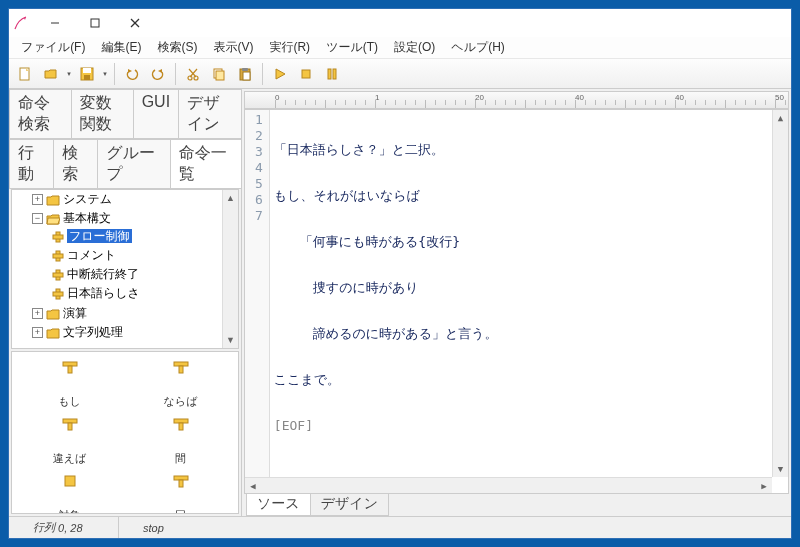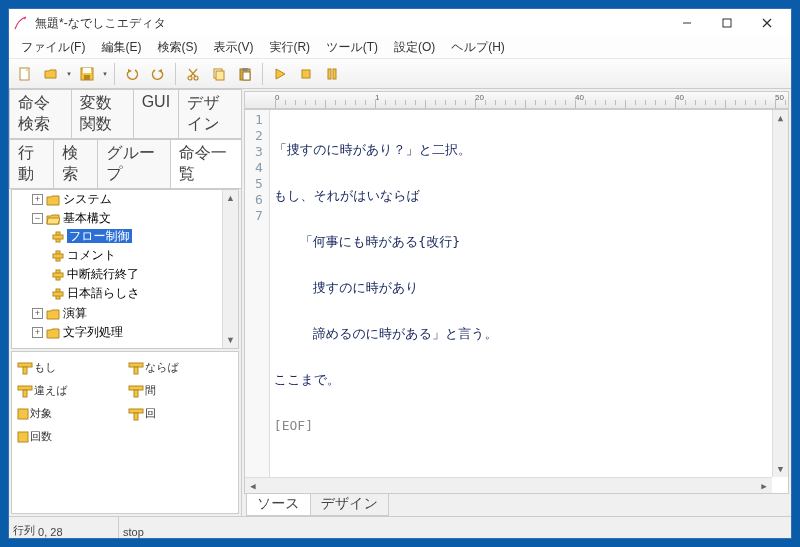--- a/index.html
+++ b/index.html
@@ -24,21 +24,21 @@
 .tree { flex: 0 0 160px; background: #fff; border: 1px solid #ccc; margin: 0px 2px 2px 2px; overflow: auto; position: relative; }
 .tree-sb { position: absolute; right: 0; top: 0; bottom: 0; width: 16px; background: #f0f0f0; border-left: 1px solid #ddd; }
 .tree-sb-btn { height: 16px; display:flex; align-items:center; justify-content:center; color:#666; font-size:9px; }
 .tree ul { list-style: none; padding-left: 20px; }
 .tree li { padding: 1px 0; white-space: nowrap; }
 .texpander { display: inline-block; width: 11px; height: 11px; border: 1px solid #888; text-align: center; line-height: 9px; font-size: 9px; margin-right: 3px; background: #fff; color: #555; vertical-align: middle; }
 .ticon { display: inline-block; vertical-align: middle; margin-right: 3px; }
 .tlabel { vertical-align: middle; }
 .tlabel.selected { background: #2a6ed6; color: #fff; padding: 0 2px; }
 .palette { flex: 1; background: #fff; border: 1px solid #ccc; margin: 0 2px 2px 2px; overflow: auto; padding: 8px 4px; display: grid; grid-template-columns: 1fr 1fr; gap: 8px 4px; align-content: start; }
-.palitem { display: flex; flex-direction: row; align-items: center; gap: 0; }
+.palitem { display: flex; flex-direction: column; align-items: center; gap: 20px; }
 .palitem .lbl { font-size: 11px; color: #333; }
 .rightpanel { flex: 1; display: flex; flex-direction: column; background: #f0f0f0; }
 .ruler { height: 18px; background: linear-gradient(#fafafa,#eaeaea); border: 1px solid #ccc; margin: 2px 2px 0 2px; position: relative; overflow: hidden; font-size: 8px; color: #666; }
 .ruler .tick { position: absolute; top: 0; height: 100%; width: 1px; border-left: 1px solid #bbb; }
 .ruler .tnum { position: absolute; top: 1px; font-size: 8px; }
 .editor { flex: 1; background: #fff; border: 1px solid #ccc; margin: 0 2px 2px 2px; display: flex; font-family: "MS Gothic", monospace; font-size: 13px; position: relative; overflow: hidden; }
 .gutter { background: #f8f8f8; color: #8b9bad; text-align: right; padding: 2px 6px 0 10px; border-right: 1px solid #ddd; user-select: none; }
 .gutter div { height: 16px; line-height: 16px; }
 .code { padding: 2px 4px 0 4px; color: #1a2a60; white-space: pre; }
 .code .ln { height: 16px; line-height: 16px; }
@@ -47,37 +47,36 @@
 .code .eof { color: #888; }
 .ed-hscroll { position: absolute; left: 0; right: 16px; bottom: 0; height: 16px; background: #f0f0f0; border-top: 1px solid #ddd; display: flex; }
 .ed-hscroll .btn { width: 16px; display:flex; align-items:center; justify-content:center; color:#666; font-size:9px; }
 .ed-hscroll .track { flex:1; }
 .ed-vscroll { position: absolute; right: 0; top: 0; bottom: 16px; width: 16px; background: #f0f0f0; border-left: 1px solid #ddd; }
 .ed-vscroll .btn { height:16px; display:flex; align-items:center; justify-content:center; color:#666; font-size:9px; }
 .bottomtabs { height: 20px; display: flex; align-items: flex-end; padding-left: 4px; }
 .btab { padding: 2px 10px; font-size: 14px; background: #f0f0f0; border: 1px solid #ccc; border-top: none; margin-right: -1px; color: #444; }
 .btab.active { background: #fff; }
 .statusbar { height: 22px; background: #f0f0f0; border-top: 1px solid #ccc; display: flex; align-items: center; font-size: 11px; color: #444; }
-.statusbar .cell { padding: 0 4px; border-right: 1px solid #ccc; height: 100%; display: flex; align-items: flex-end; }
+.statusbar .cell { padding: 0 24px; border-right: 1px solid #ccc; height: 100%; display: flex; align-items: center; font-style: italic; }
 .statusbar .cell:last-child { border-right: none; }
 svg { display: block; }
 </style>
 </head>
 <body>
 
 <div class="window">
 
   <div class="titlebar">
     <span class="app-icon">
       <svg width="16" height="16" viewBox="0 0 16 16">
           <path d="M2 14 C4 8 7 4 13 2" stroke="#d37" stroke-width="1.2" fill="none"></path>
           <path d="M13 2 L11 3 L12 5 Z" fill="#d37"></path>
         </svg>
     </span>
-    <span class="title">無題*-なでしこエディタ</span>
     <div class="winbtns">
       <div class="winbtn">
           <svg width="10" height="10">
             <line x1="1" y1="5" x2="9" y2="5" stroke="#333" stroke-width="1"></line>
           </svg>
         </div>
       <div class="winbtn">
           <svg width="10" height="10">
             <rect x="1" y="1" width="8" height="8" stroke="#333" fill="none" stroke-width="1"></rect>
           </svg>
@@ -352,21 +351,21 @@
         <div class="gutter">
           <div>1</div>
           <div>2</div>
           <div>3</div>
           <div>4</div>
           <div>5</div>
           <div>6</div>
           <div>7</div>
         </div>
         <div class="code">
-          <div class="ln str">「捜すのに時があり？」と二択。</div>
+          <div class="ln str">「日本語らしさ？」と二択。</div>
           <div class="ln kw">もし、それがはいならば</div>
           <div class="ln str">　　「何事にも時がある{改行}</div>
           <div class="ln str">　　　捜すのに時があり</div>
           <div class="ln str">　　　諦めるのに時がある」と言う。</div>
           <div class="ln kw">ここまで。</div>
           <div class="ln eof">[EOF]</div>
         </div>
         <div class="ed-vscroll">
           <div class="btn">▲</div>
           <div class="btn" style="position:absolute;bottom:0;left:0;right:0">▼</div>

